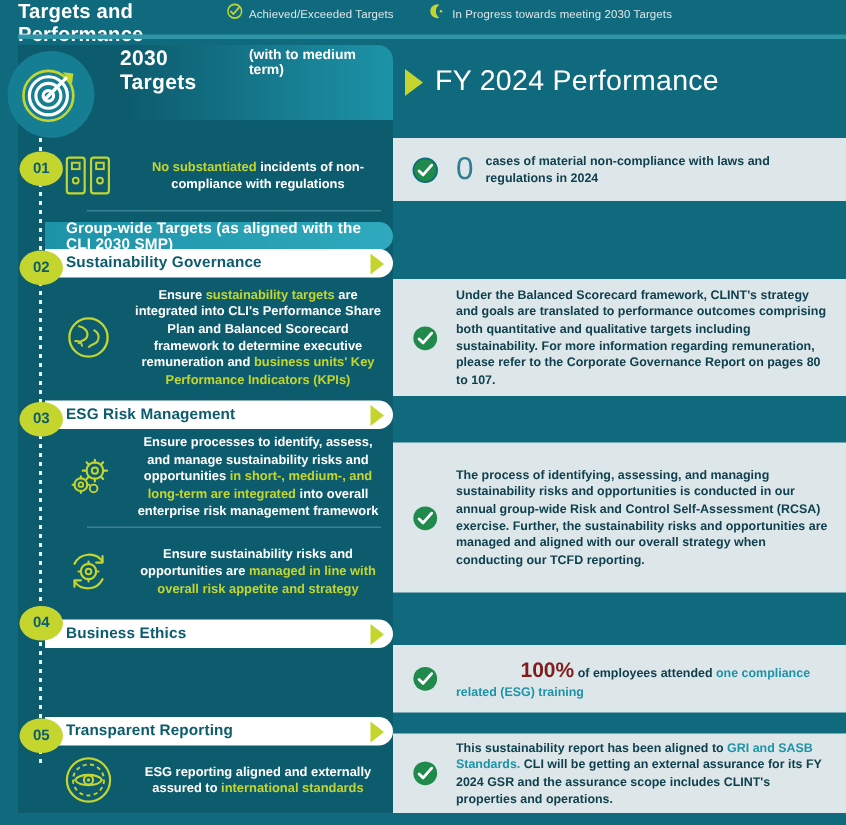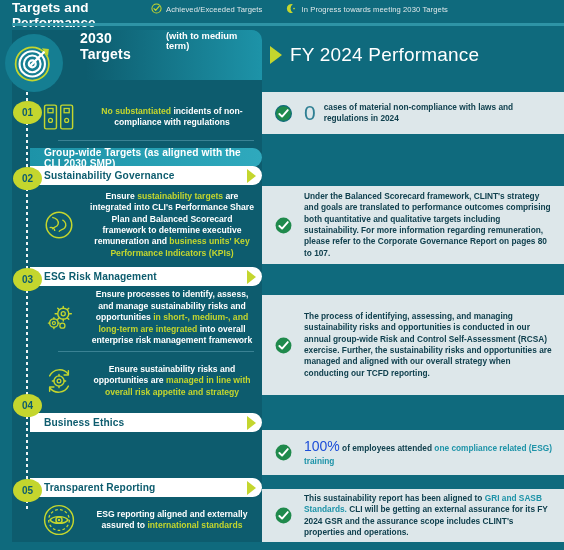--- a/index.html
+++ b/index.html
@@ -132,21 +132,21 @@
     position: absolute; left: 262px; width: 302px;
     background: #dde7ea;
     display: flex; align-items: center; gap: 8px;
     padding: 7px 10px 7px 8px;
   }
   .rpanel .ricon { flex: 0 0 auto; width: 26px; display:flex; justify-content:center; align-items:center;}
   .rpanel .rtxt {
     color: #10404e; font-size: 8.3px; font-weight: bold; line-height: 1.36;
   }
   .rhl { color: #1d93a8; }
-  .big-pct { font-size: 14px; font-weight: normal; color: #1d4ed8; }
+  .big-pct { font-size: 14px; font-weight: bold; color: #7f1d1d; margin-left: 43px; }
   .big-zero {
     font-size: 21px; color: #2e7f93; font-weight: normal;
     font-family: "Liberation Sans", sans-serif;
   }
   .pct-85 { color: #c4d62e; font-size: 12.5px; font-weight: bold; }
 </style>
 </head>
 <body>
 
 <div id="page">
@@ -320,21 +320,21 @@
   <div class="rpanel" style="top:295px; height:100px;">
     <span class="ricon">
       <svg width="19" height="19" viewBox="0 0 24 24">
         <circle cx="12" cy="12" r="10" fill="#1f8a4c"></circle>
         <path d="M6.8 12.6l3.4 3.3 7.2-8.2" fill="none" stroke="#ffffff" stroke-width="2.4" stroke-linecap="round" stroke-linejoin="round"></path>
       </svg>
     </span>
     <span class="rtxt">The process of identifying, assessing, and managing sustainability risks and opportunities is conducted in our annual group-wide Risk and Control Self-Assessment (RCSA) exercise. Further, the sustainability risks and opportunities are managed and aligned with our overall strategy when conducting our TCFD reporting.</span>
   </div>
 
-  <div class="num-badge" style="top:394px;">04</div>
+  <div class="num-badge" style="top:404px;">04</div>
   <div class="sec-bar" style="top:413px; width:232px;">
     <span class="lbl">Business Ethics</span>
     <span class="arrow-y sm"></span>
   </div>
 
 
   <div class="rpanel" style="top:430px; height:45px;">
     <span class="ricon">
       <svg width="19" height="19" viewBox="0 0 24 24">
         <circle cx="12" cy="12" r="10" fill="#1f8a4c"></circle>

